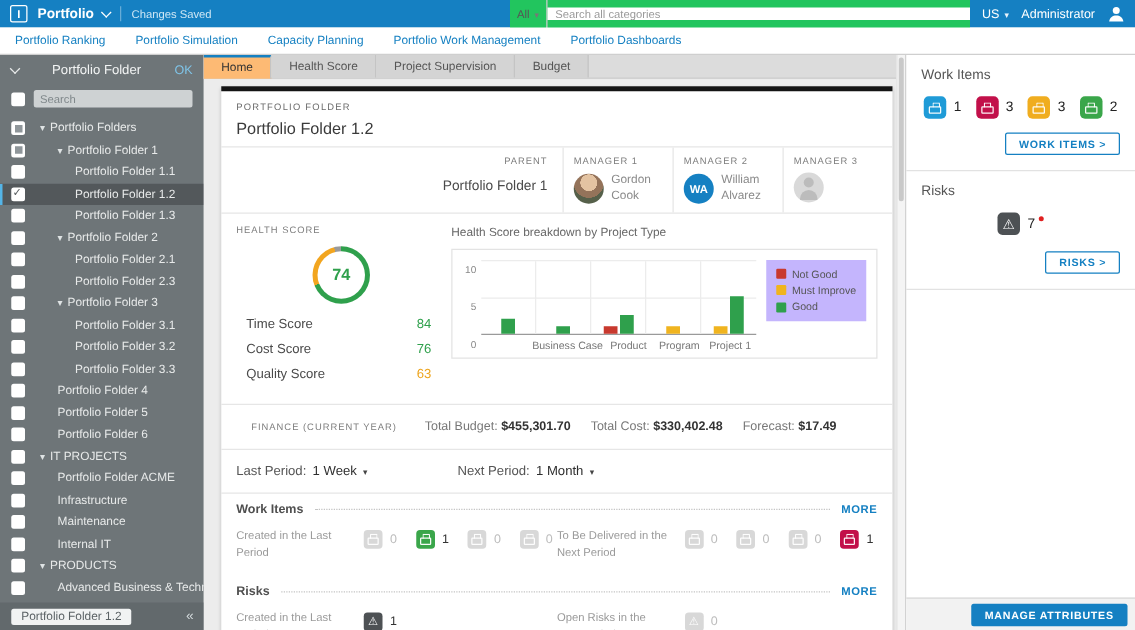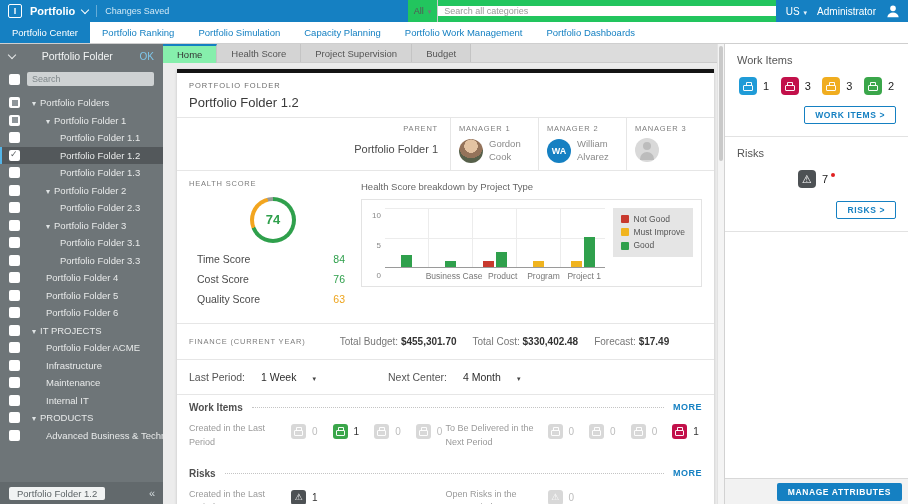--- a/index.html
+++ b/index.html
@@ -51,21 +51,21 @@
   .lv-0 { padding-left:6px; } .lv-1 { padding-left:20px; } .lv-2 { padding-left:34px; }
   .arrow::before { content:"\25BE"; font-size:8px; color:#dfe3e4; }
   .sb-foot { position:absolute; bottom:0; left:0; right:0; height:22px; background:#62696c; display:flex; align-items:center; justify-content:space-between; padding:0 9px; }
   .foot-tag { background:#f1f3f3; color:#5c6366; border-radius:2px; padding:1px 8px; font-size:9.5px; }
   .collapse { color:#d3dadd; font-size:11px; letter-spacing:-1px; cursor:pointer; }
 
   
   .main { flex:1; display:flex; flex-direction:column; background:#ececec; position:relative; min-width:0; }
   .tabstrip { height:19px; background:#dcdcdc; display:flex; align-items:stretch; flex:none; border-bottom:1px solid #cbcbcb; }
   .tab { padding:0 14px; display:flex; align-items:center; font-size:9.5px; color:#555; background:#d4d4d4; border-right:1px solid #c4c4c4; cursor:pointer; white-space:nowrap; }
-  .tab.active { background:#86efac; border-top:2px solid #1580c2; color:#333; margin-bottom:-1px; }
+  .tab.active { background:#fdba74; border-top:2px solid #1580c2; color:#333; margin-bottom:-1px; }
   .content { flex:1; padding:6px 14px; overflow:hidden; }
   .card { background:#fff; border-top:4px solid #141414; box-shadow:0 1px 3px rgba(0,0,0,.18); width:537px; }
 
   .card-head { padding:8px 12px 7px; }
   .eyebrow { font-size:7.5px; letter-spacing:1px; color:#6b6b6b; }
   .title { font-size:13px; color:#3a3a3a; margin-top:5px; }
   .collabel { font-size:7.5px; letter-spacing:.8px; color:#7d7d7d; }
 
   .info-row { display:flex; border-top:1px solid #e6e6e6; border-bottom:1px solid #e6e6e6; }
   .parent-col { flex:1; padding:6px 12px 8px;text-align:right; }
@@ -98,31 +98,31 @@
   .yaxis { width:15px; position:relative; font-size:8px; color:#888; flex:none; }
   .yaxis span { position:absolute; right:4px; }
   .plotwrap { flex:1; min-width:0; }
   .plot { display:flex; height:60px; border-bottom:1px solid #9a9a9a; border-top:1px solid #ececec; position:relative; }
   .plot::before { content:""; position:absolute; left:0; right:0; top:50%; border-top:1px solid #ececec; }
   .plot-col { flex:1; display:flex; align-items:flex-end; justify-content:center; gap:2px; border-right:1px solid #ececec; position:relative; }
   .plot-col:last-child { border-right:none; }
   .bar { width:11px; }
   .xlabels { display:flex; font-size:8.5px; color:#777; margin-top:3px; }
   .xlabels span { flex:1; text-align:center; white-space:nowrap; }
-  .legend { background:#e5e5e5; align-self:flex-start; padding:5px 8px; font-size:8.5px; color:#555; line-height:1.55; flex:none; }
+  .legend { background:#c4b5fd; align-self:flex-start; padding:5px 8px; font-size:8.5px; color:#555; line-height:1.55; flex:none; }
   .leg-row { display:flex; align-items:center; gap:5px; white-space:nowrap; }
   .leg-sw { width:8px; height:8px; border-radius:1px; flex:none; }
 
-  .finance-row { display:flex; align-items:center; padding:8px 12px; border-bottom:1px solid #e6e6e6; min-height:36px;justify-content:flex-end; }
+  .finance-row { display:flex; align-items:center; padding:8px 24px; border-bottom:1px solid #e6e6e6; min-height:36px;justify-content:flex-end; }
   .finance-row .collabel { width:118px; flex:none; }
   .fin-items { flex:1; display:flex; justify-content:center; gap:16px; font-size:10px; color:#777; white-space:nowrap; }
   .f-val { color:#333; font-weight:bold; }
 
   .period-row { display:flex; gap:72px; padding:11px 12px; border-bottom:1px solid #e6e6e6; font-size:10.5px; color:#555; }
-  .period { display:flex; align-items:center; gap:16px; cursor:pointer; }
+  .period { display:flex; align-items:center; gap:5px; cursor:pointer; }
   .p-val { color:#2e2e2e; }
   .period .caret { color:#444; }
 
   .list-section { padding:7px 12px 2px; }
   .ls-head { display:flex; align-items:center; gap:6px; }
   .ls-title { font-size:10px; font-weight:bold; color:#4f4f4f; white-space:nowrap; }
   .dots { flex:1; border-bottom:1px dotted #c4c4c4; height:1px; margin:0 3px; }
   .more { font-size:9px; font-weight:bold; letter-spacing:.5px; color:#1580c2; text-decoration:none; cursor:pointer; }
   .ls-body { display:flex; padding:9px 0 9px; }
   .ls-half { flex:1; display:flex; align-items:flex-start; gap:10px; min-width:0; }
@@ -190,21 +190,20 @@
       </span>
       <svg class="usericon" width="14" height="14" viewBox="0 0 16 16" fill="#fff">
           <circle cx="8" cy="5" r="3.2"></circle>
           <path d="M1.5 15c.6-3.5 3.3-5.3 6.5-5.3s5.9 1.8 6.5 5.3z"></path>
         </svg>
     </div>
   </header>
 
   <nav class="navrow">
 
-      <a class="nav-item active">Portfolio Center</a>
 
       <a class="nav-item">Portfolio Ranking</a>
 
       <a class="nav-item">Portfolio Simulation</a>
 
       <a class="nav-item">Capacity Planning</a>
 
       <a class="nav-item">Portfolio Work Management</a>
 
       <a class="nav-item">Portfolio Dashboards</a>
@@ -265,20 +264,27 @@
           </div>
 
           <div class="tree-row">
             <span class="cb cb-none"></span>
             <span class="tr-inner lv-1">
               <span class="arrow"></span>
               <span class="lbl">Portfolio Folder 2</span>
             </span>
           </div>
 
+          <div class="tree-row">
+            <span class="cb cb-none"></span>
+            <span class="tr-inner lv-2">
+
+              <span class="lbl">Portfolio Folder 2.1</span>
+            </span>
+          </div>
 
 
           <div class="tree-row">
             <span class="cb cb-none"></span>
             <span class="tr-inner lv-2">
 
               <span class="lbl">Portfolio Folder 2.3</span>
             </span>
           </div>
 
@@ -291,20 +297,27 @@
           </div>
 
           <div class="tree-row">
             <span class="cb cb-none"></span>
             <span class="tr-inner lv-2">
 
               <span class="lbl">Portfolio Folder 3.1</span>
             </span>
           </div>
 
+          <div class="tree-row">
+            <span class="cb cb-none"></span>
+            <span class="tr-inner lv-2">
+
+              <span class="lbl">Portfolio Folder 3.2</span>
+            </span>
+          </div>
 
           <div class="tree-row">
             <span class="cb cb-none"></span>
             <span class="tr-inner lv-2">
 
               <span class="lbl">Portfolio Folder 3.3</span>
             </span>
           </div>
 
           <div class="tree-row">
@@ -543,22 +556,22 @@
               </div>
           </div>
 
           <div class="period-row">
             <span class="period">
               <span>Last Period:</span>
               <span class="p-val">1 Week</span>
               <span class="caret"></span>
             </span>
             <span class="period">
-              <span>Next Center:</span>
-              <span class="p-val">4 Month</span>
+              <span>Next Period:</span>
+              <span class="p-val">1 Month</span>
               <span class="caret"></span>
             </span>
           </div>
 
           <div class="list-section">
             <div class="ls-head">
               <span class="ls-title">Work Items</span>
               <span class="dots"></span>
               <a class="more">MORE</a>
             </div>

